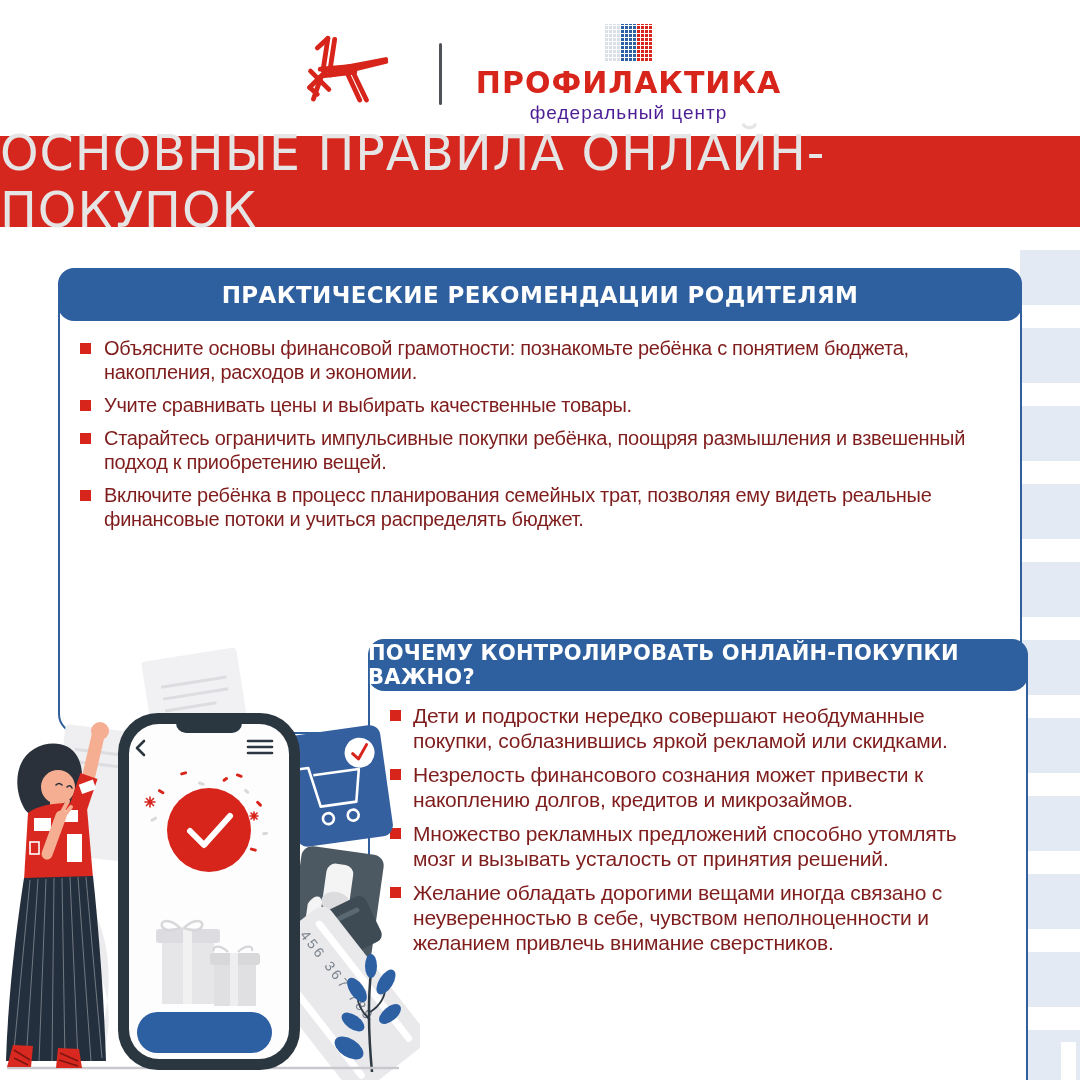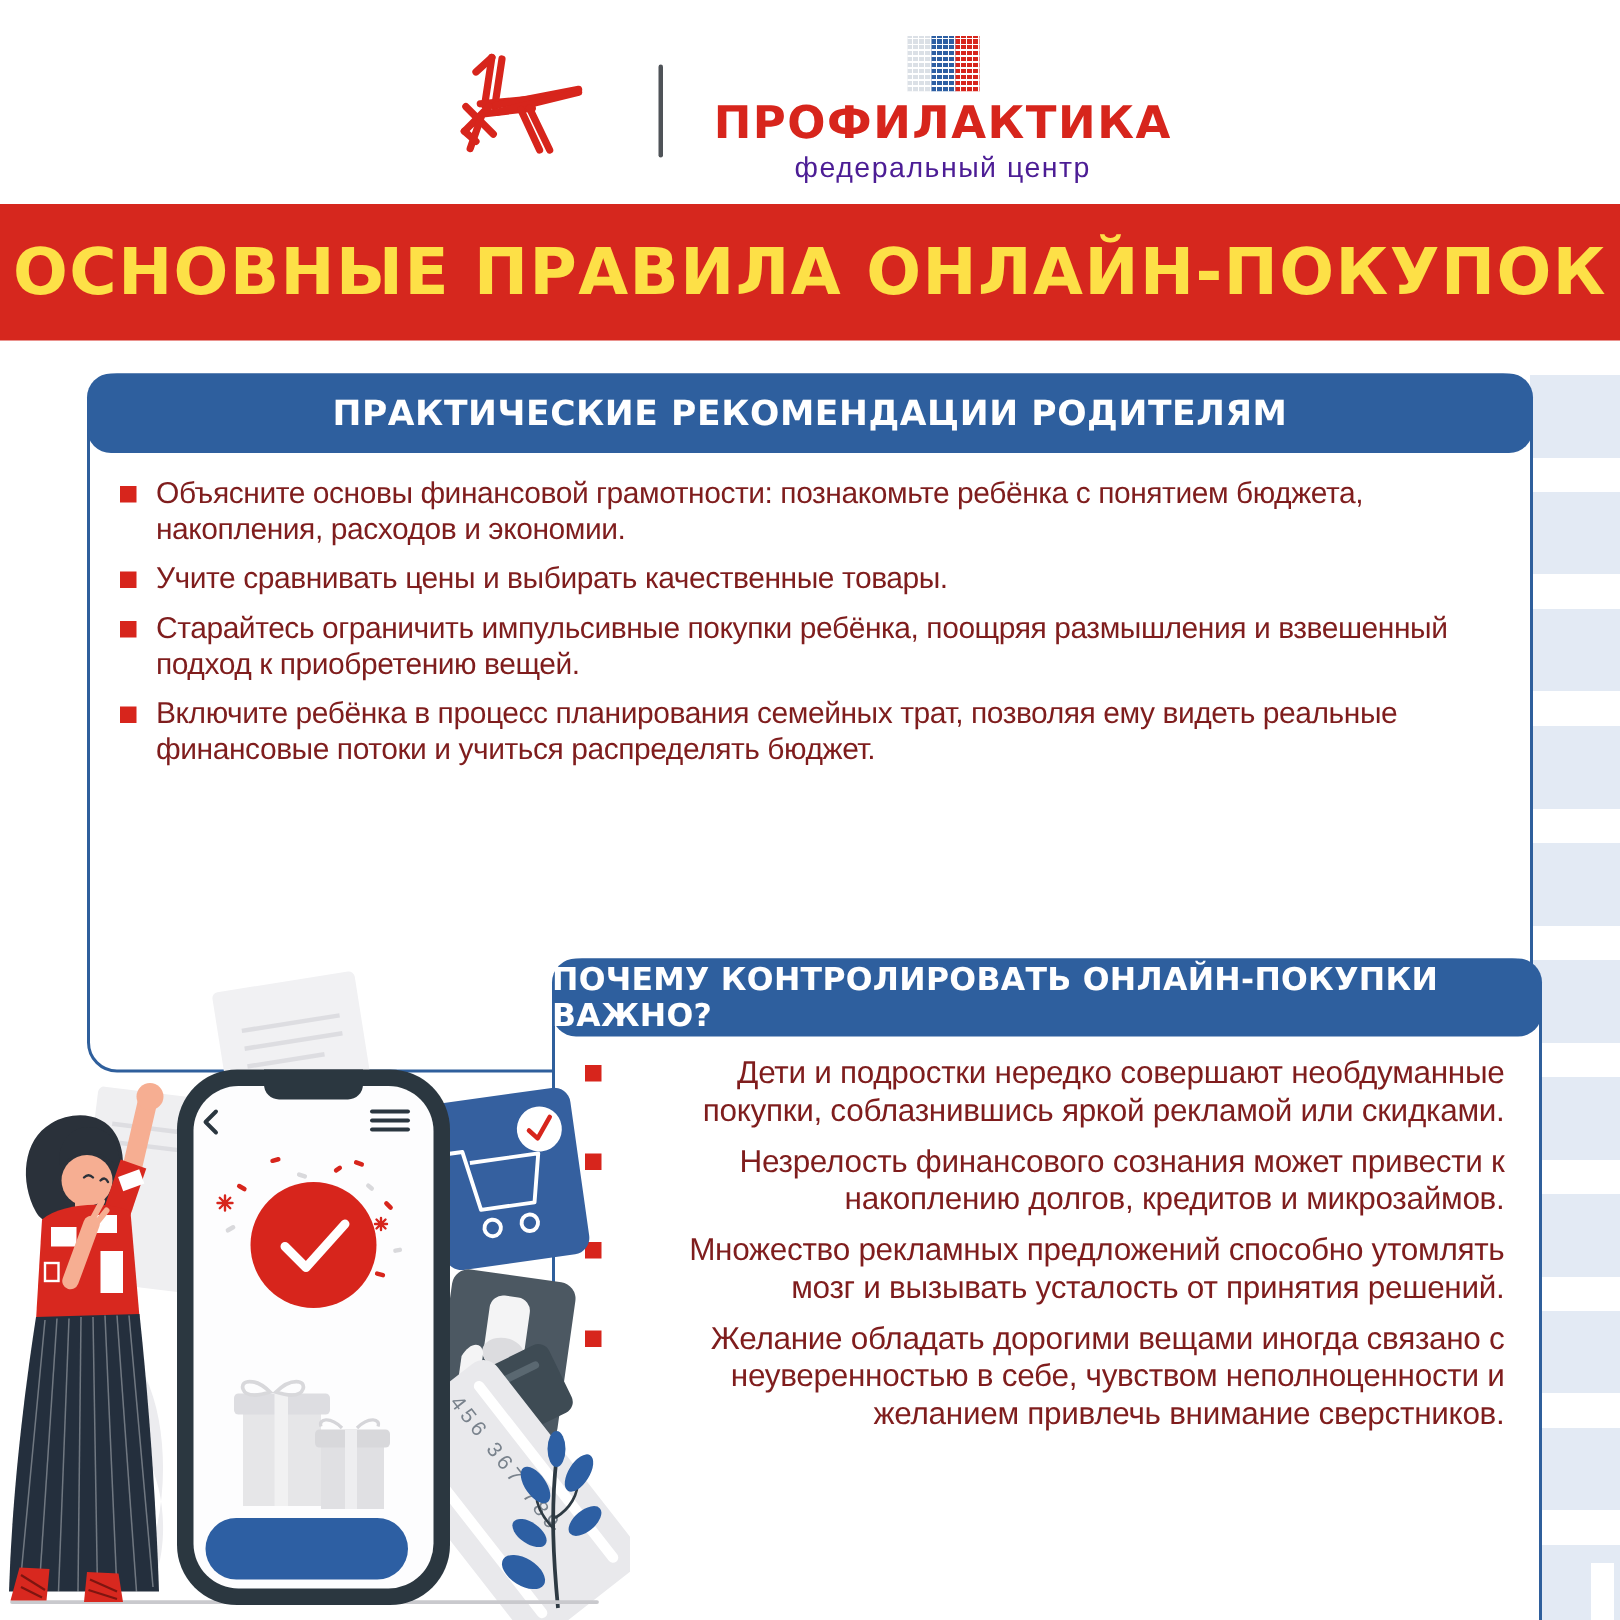--- a/index.html
+++ b/index.html
@@ -20,43 +20,43 @@
       repeating-linear-gradient(90deg,transparent 0 3px,#ffffff 3px 4px);}
   .px-gray{background-color:#dbe0e6;}
   .px-blue{background-color:#2d5fa3;}
   .px-red{background-color:#d7251c;}
   .brand-name{font-family:"DejaVu Sans",sans-serif;font-weight:800;font-size:30px;
     color:#d7251c;letter-spacing:1px;line-height:1.05;}
   .brand-sub{font-size:19px;color:#4c1d95;letter-spacing:1px;margin-top:4px;}
   
   .banner{position:absolute;top:136px;left:0;width:1080px;height:91px;
     background:#d6271e;display:flex;align-items:center;justify-content:center;}
-  .banner-title{font-family:"DejaVu Sans",sans-serif;font-weight:700;font-size:43px;
-    color:#fde047;letter-spacing:1px;}
+  .banner-title{font-family:"DejaVu Sans",sans-serif;font-weight:400;font-size:49px;
+    color:#e5e5e5;letter-spacing:1px;}
   
   .right-tiles{position:absolute;left:1020px;top:250px;width:60px;height:830px;z-index:0;
     background:repeating-linear-gradient(180deg,#e3eaf4 0 55px,#ffffff 55px 78px);}
   .bottom-stripes{position:absolute;left:386px;top:1042px;width:694px;height:38px;z-index:0;
     background:repeating-linear-gradient(90deg,#e3eaf4 0 54px,#ffffff 54px 69px);}
   
   .card{position:absolute;background:#ffffff;border:2px solid #2f5f9c;border-radius:20px;
     z-index:2;box-sizing:border-box;}
-  .card-1{left:58px;top:249px;width:964px;height:466px;}
+  .card-1{left:58px;top:268px;width:964px;height:466px;}
   .card-2{left:368px;top:639px;width:660px;height:471px;}
   .card-header{margin:-2px -2px 0 -2px;background:#2e5f9e;border-radius:16px;
     display:flex;align-items:center;justify-content:center;color:#ffffff;
     font-family:"DejaVu Sans",sans-serif;font-weight:700;}
   .card-1 .card-header{height:53px;font-size:23px;letter-spacing:.4px;}
   .card-2 .card-header{height:52px;font-size:21px;letter-spacing:.2px;}
   .card-body{box-sizing:border-box;}
   .card-1 .card-body{padding:15px 30px 0 20px;}
   .card-2 .card-body{padding:12px 16px 0 20px;}
   .bullet-row{display:flex;align-items:flex-start;}
   .card-1 .bullet-row{margin-bottom:9px;}
-  .card-2 .bullet-row{margin-bottom:9px;text-align:right;}
+  .card-2 .bullet-row{margin-bottom:9px;}
   .bullet-sq{flex:none;width:11px;height:11px;background:#d7251c;margin-top:7px;}
   .card-1 .bullet-sq{margin-right:13px;}
   .card-2 .bullet-sq{margin-right:12px;}
   .bullet-text{color:#7f1d1d;}
   .card-1 .bullet-text{font-size:20px;line-height:24px;letter-spacing:-0.3px;max-width:905px;}
   .card-2 .bullet-text{font-size:21px;line-height:25px;letter-spacing:-0.2px;max-width:590px;}
   
   .illustration{position:absolute;left:0;top:640px;width:420px;height:440px;z-index:5;
     pointer-events:none;}
 </style>

